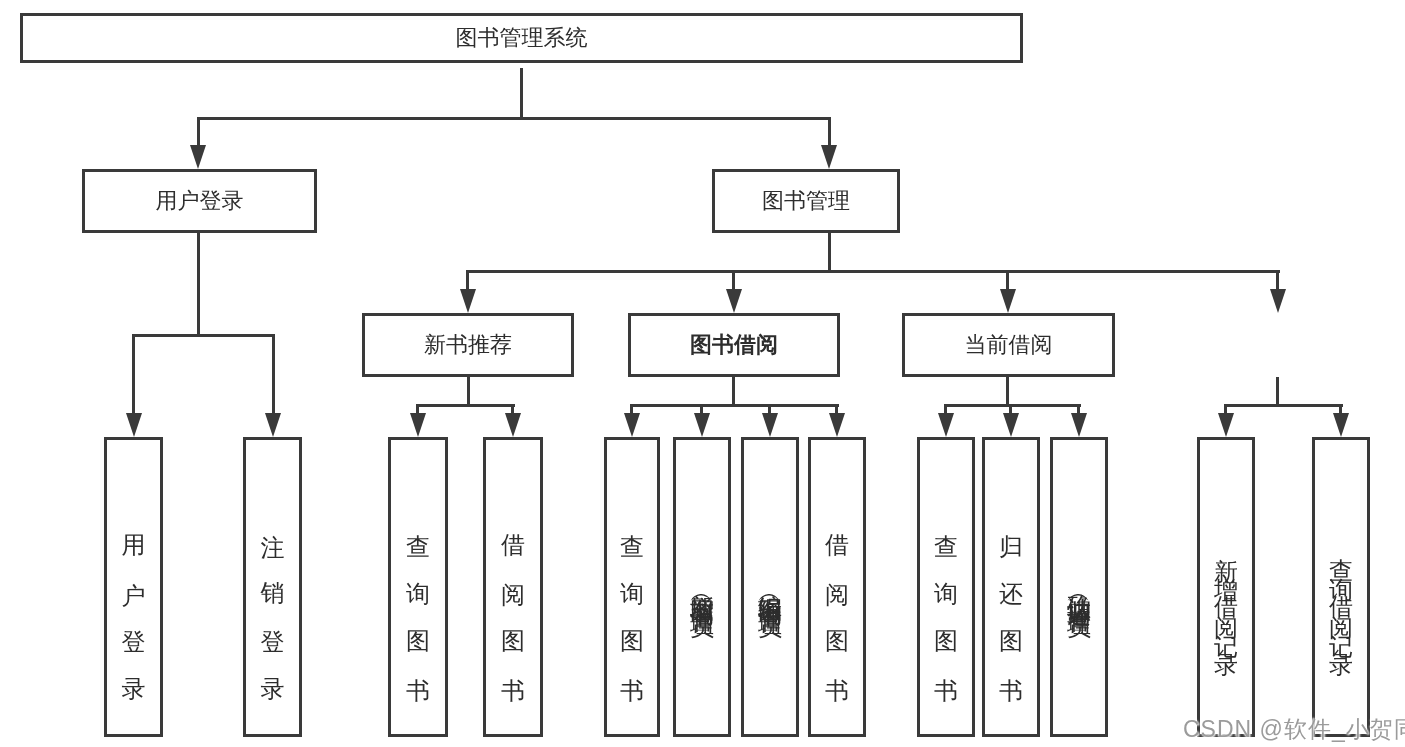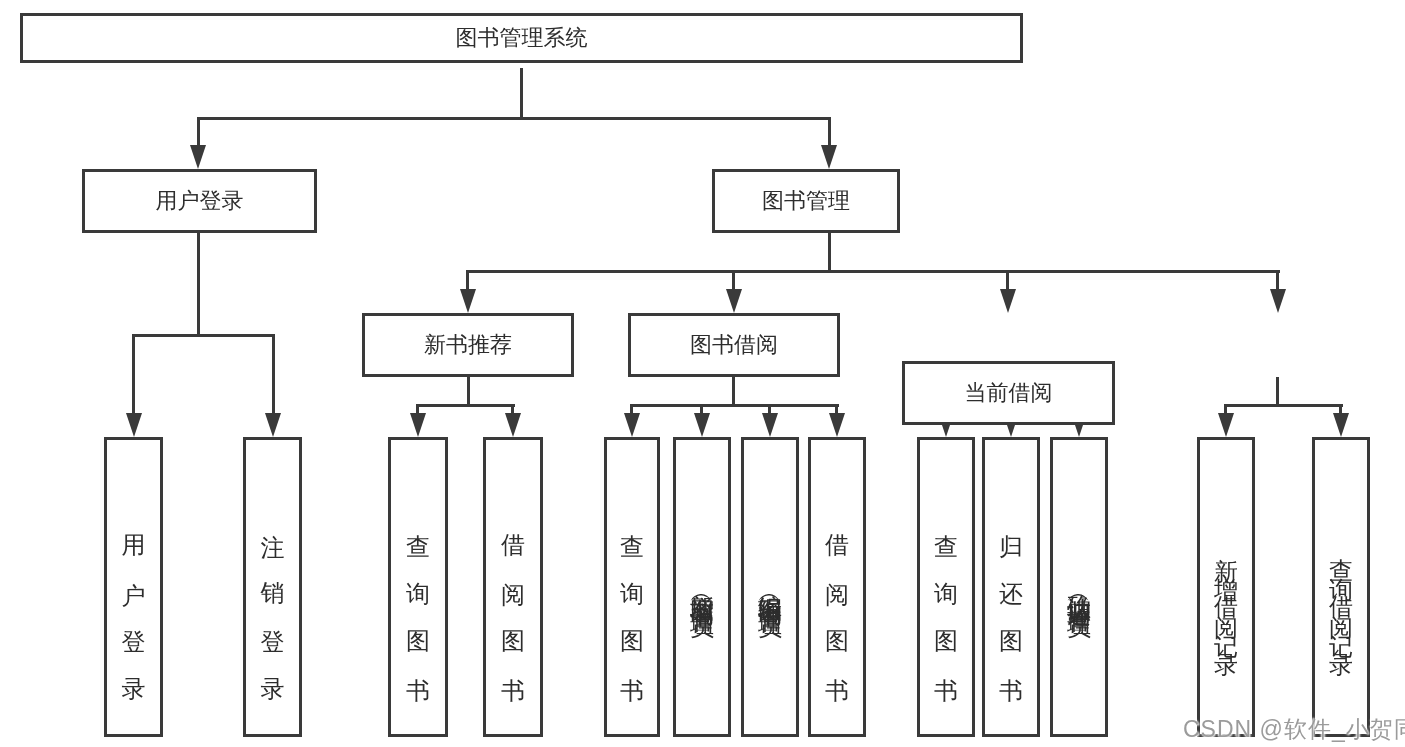--- a/index.html
+++ b/index.html
@@ -121,24 +121,24 @@
   <div class="box" style="left:82px;top:169px;width:235px;height:64px;">
     <span>用户登录</span>
   </div>
   <div class="box" style="left:712px;top:169px;width:188px;height:64px;">
     <span>图书管理</span>
   </div>
 
   <div class="box" style="left:362px;top:313px;width:212px;height:64px;">
     <span>新书推荐</span>
   </div>
-  <div class="box" style="left:628px;top:313px;width:212px;height:64px;">
+  <div class="box" style="left:628px;top:313px;width:212px;height:64px;font-weight:bold;">
     <span>图书借阅</span>
   </div>
-  <div class="box" style="left:902px;top:313px;width:213px;height:64px;margin-top:48px;">
+  <div class="box" style="left:902px;top:313px;width:213px;height:64px;">
     <span>当前借阅</span>
   </div>
 
   <div class="leaf" style="left:104px;width:59px;">
     <span class="leaf-label" style="letter-spacing: 48px; margin-bottom: -48px;">用户登录</span>
   </div>
   <div class="leaf" style="left:243px;width:59px;">
     <span class="leaf-label" style="letter-spacing: 48px; margin-bottom: -48px;">注销登录</span>
   </div>
 

